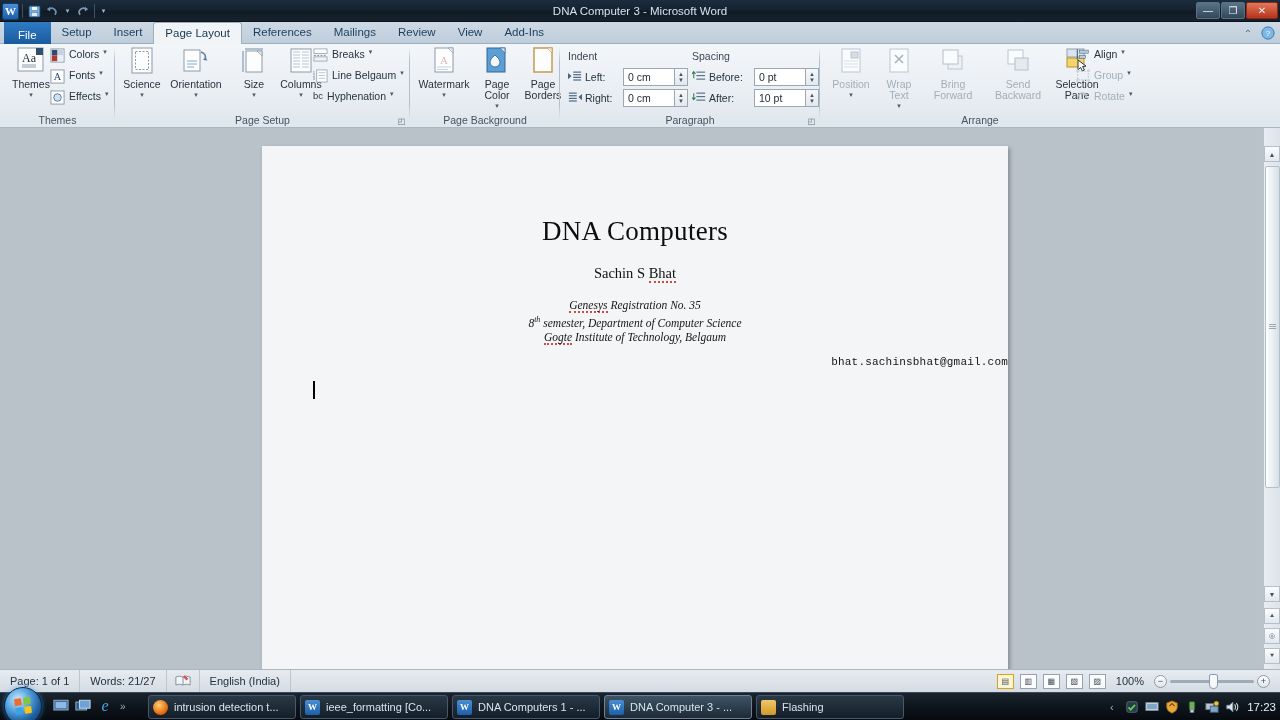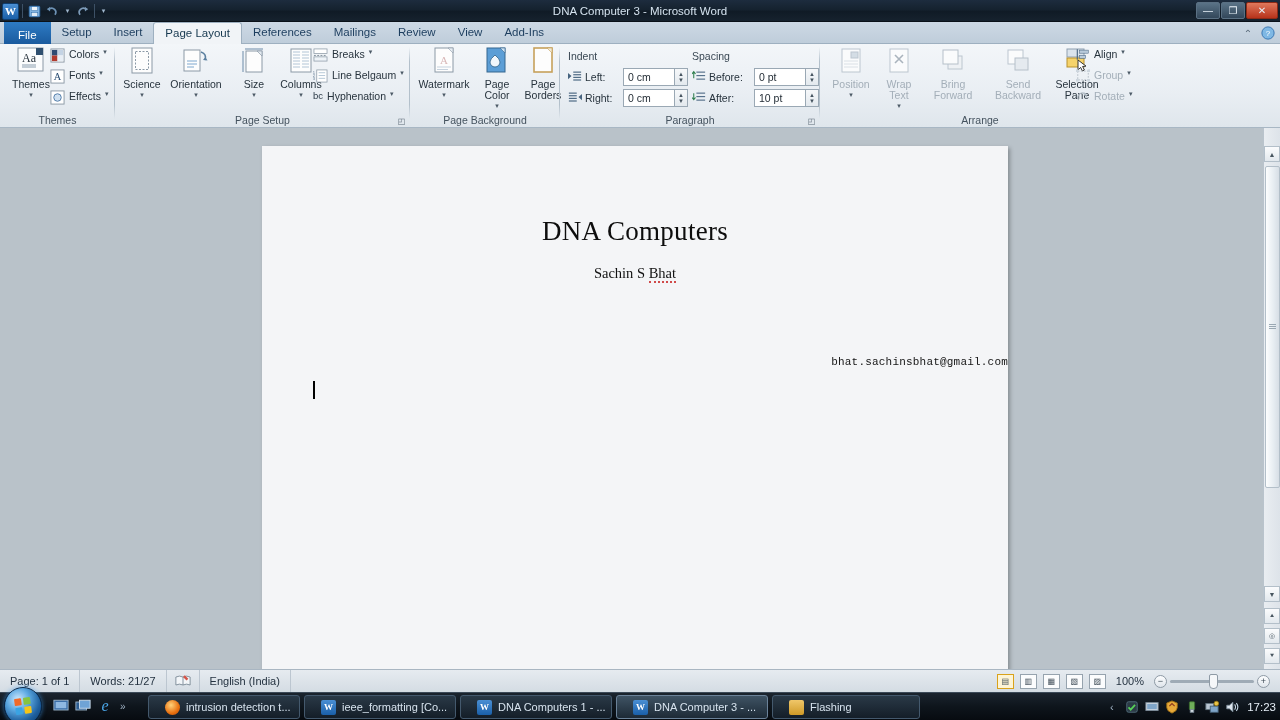--- a/index.html
+++ b/index.html
@@ -210,21 +210,21 @@
   }
   .orb-flag { width: 16px; height: 16px; display: grid; grid-template-columns: 1fr 1fr; grid-template-rows: 1fr 1fr; gap: 1.5px; transform: rotate(-8deg); }
   .orb-flag i { display: block; border-radius: 1px; }
   .quicklaunch { position: absolute; left: 52px; top: 4px; display: flex; align-items: center; gap: 4px; }
   .ql-ico { width: 18px; height: 18px; display: flex; align-items: center; justify-content: center; font-size: 12px; }
   .ql-chev { color: #9fb2c4; font-size: 10px; padding-left: 2px; }
   .tasks { position: absolute; left: 148px; top: 2px; display: flex; gap: 4px; }
   .taskbtn {
     height: 24px; min-width: 148px; max-width: 152px; border: 1px solid #44596d; border-radius: 3px;
     background: linear-gradient(to bottom, #2a3947, #141e28);
-    display: flex; align-items: center; gap: 6px; padding: 0 16px;
+    display: flex; align-items: center; gap: 6px; padding: 0 4px;
     color: #d7e3ee; font-size: 11px; overflow: hidden; white-space: nowrap;
   }
   .taskbtn.active { background: linear-gradient(to bottom, #3f5364, #1d2a36); border-color: #6b8299; }
   .tb-ico { width: 15px; height: 15px; border-radius: 2px; display: flex; align-items: center; justify-content: center; font-size: 9px; font-weight: bold; color: #fff; flex: 0 0 auto; }
   .tb-ico.word { background: linear-gradient(to bottom,#4a8fd4,#1a5fa8); font-family: "Liberation Serif", serif; }
   .tb-ico.ff { background: radial-gradient(circle at 40% 35%, #ffd27a, #e8700f 60%, #b34a06); border-radius: 50%; }
   .tb-ico.fold { background: linear-gradient(to bottom,#f0c76a,#cf9a27); }
   .tray { position: absolute; right: 4px; top: 0; height: 28px; display: flex; align-items: center; gap: 5px; color: #cfe0ee; font-size: 11px; }
   .tray-ico { width: 15px; height: 15px; display: flex; align-items: center; justify-content: center; font-size: 10px; }
   .tray-clock { font-size: 11.5px; color: #e6eef6; padding-left: 3px; }
@@ -662,20 +662,25 @@
       <div class="rgroup-label">Arrange</div>
     </div>
   </div>
 
   <div class="workspace">
     <div class="page">
       <div class="doc-title">DNA Computers</div>
       <div class="doc-author">
         <span>Sachin S </span><span class="sq-underline">Bhat</span>
       </div>
+      <div class="doc-aff">
+        <div><span class="sq-underline">Genesys</span><span> Registration No. 35</span></div>
+        <div><span>8</span><sup style="font-size:8px">th</sup><span> semester, Department of Computer Science</span></div>
+        <div><span class="sq-underline">Gogte</span><span> Institute of Technology, Belgaum</span></div>
+      </div>
       <div class="doc-mail">bhat.sachinsbhat@gmail.com</div>
       <div class="caret"></div>
     </div>
     <div class="ibeam">I</div>
   </div>
 
   <div class="top-ruler-corner">⌗</div>
   <div class="vscroll">
     <div class="vs-btn" style="top:18px;">▲</div>
     <div class="vs-thumb"></div>

